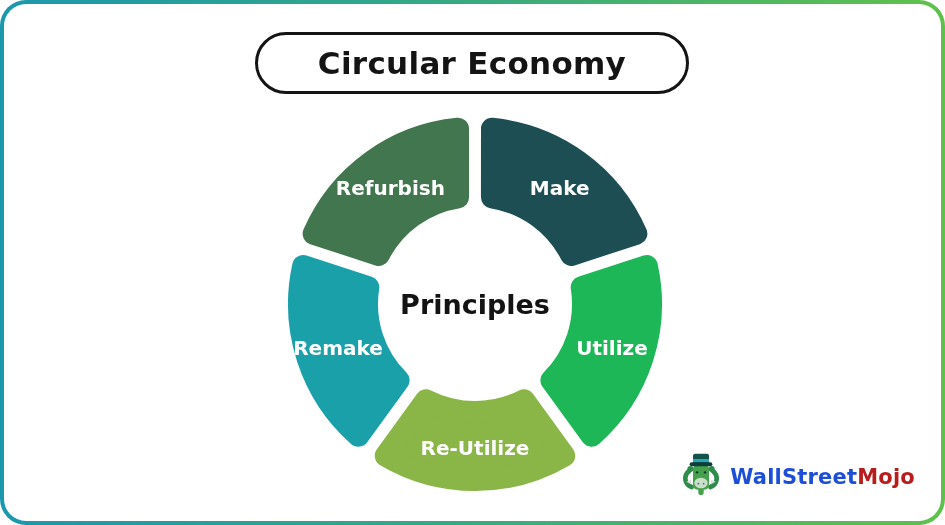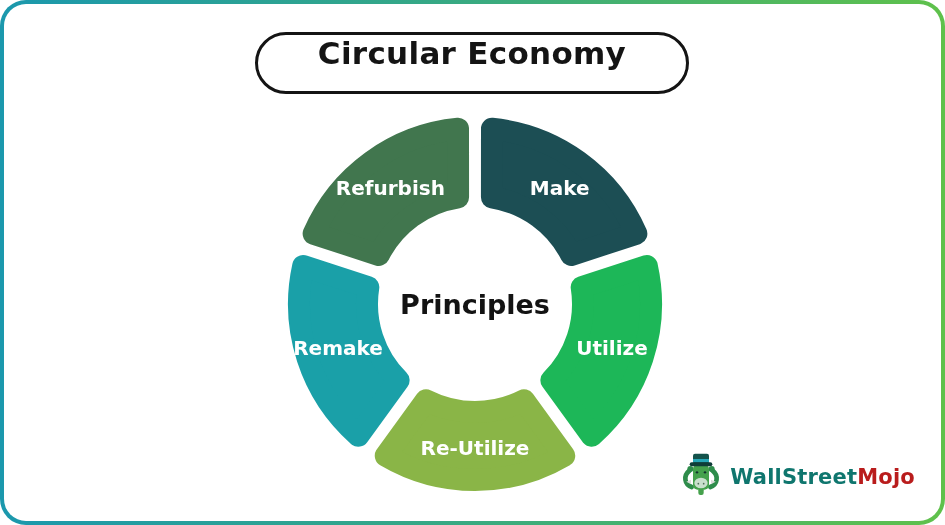--- a/index.html
+++ b/index.html
@@ -29,20 +29,21 @@
   .title-banner {
     position: absolute;
     left: 251px;
     top: 28px;
     width: 434px;
     height: 62px;
     box-sizing: border-box;
     border: 3px solid #141414;
     border-radius: 34px;
     display: flex;
+    align-items: center;
     justify-content: center;
     background: #ffffff;
     z-index: 3;
   }
   .title-banner span {
     font-size: 31px;
     font-weight: 800;
     letter-spacing: 0.3px;
     color: #141414;
     white-space: nowrap;
@@ -130,18 +131,18 @@
         <circle cx="34" cy="45" r="1.3" fill="#4F6E57"></circle>
 
         <circle cx="24" cy="28" r="1.8" fill="#10312C"></circle>
         <circle cx="36" cy="28" r="1.8" fill="#10312C"></circle>
 
         <rect x="18" y="0" width="24" height="15" rx="3" fill="#14534C"></rect>
         <rect x="18" y="8" width="24" height="5" fill="#27A8B8"></rect>
         <rect x="13" y="13" width="34" height="6" rx="3" fill="#0F3D38"></rect>
       </svg>
       <div class="logo-text">
-        <span style="color:#0f766e;">WallStreet</span><span style="color:#b91c1c;">Mojo</span>
+        <span style="color:#1d4ed8;">WallStreet</span><span style="color:#b91c1c;">Mojo</span>
       </div>
     </div>
 
   </div>
 </div>
 
 </body></html>

